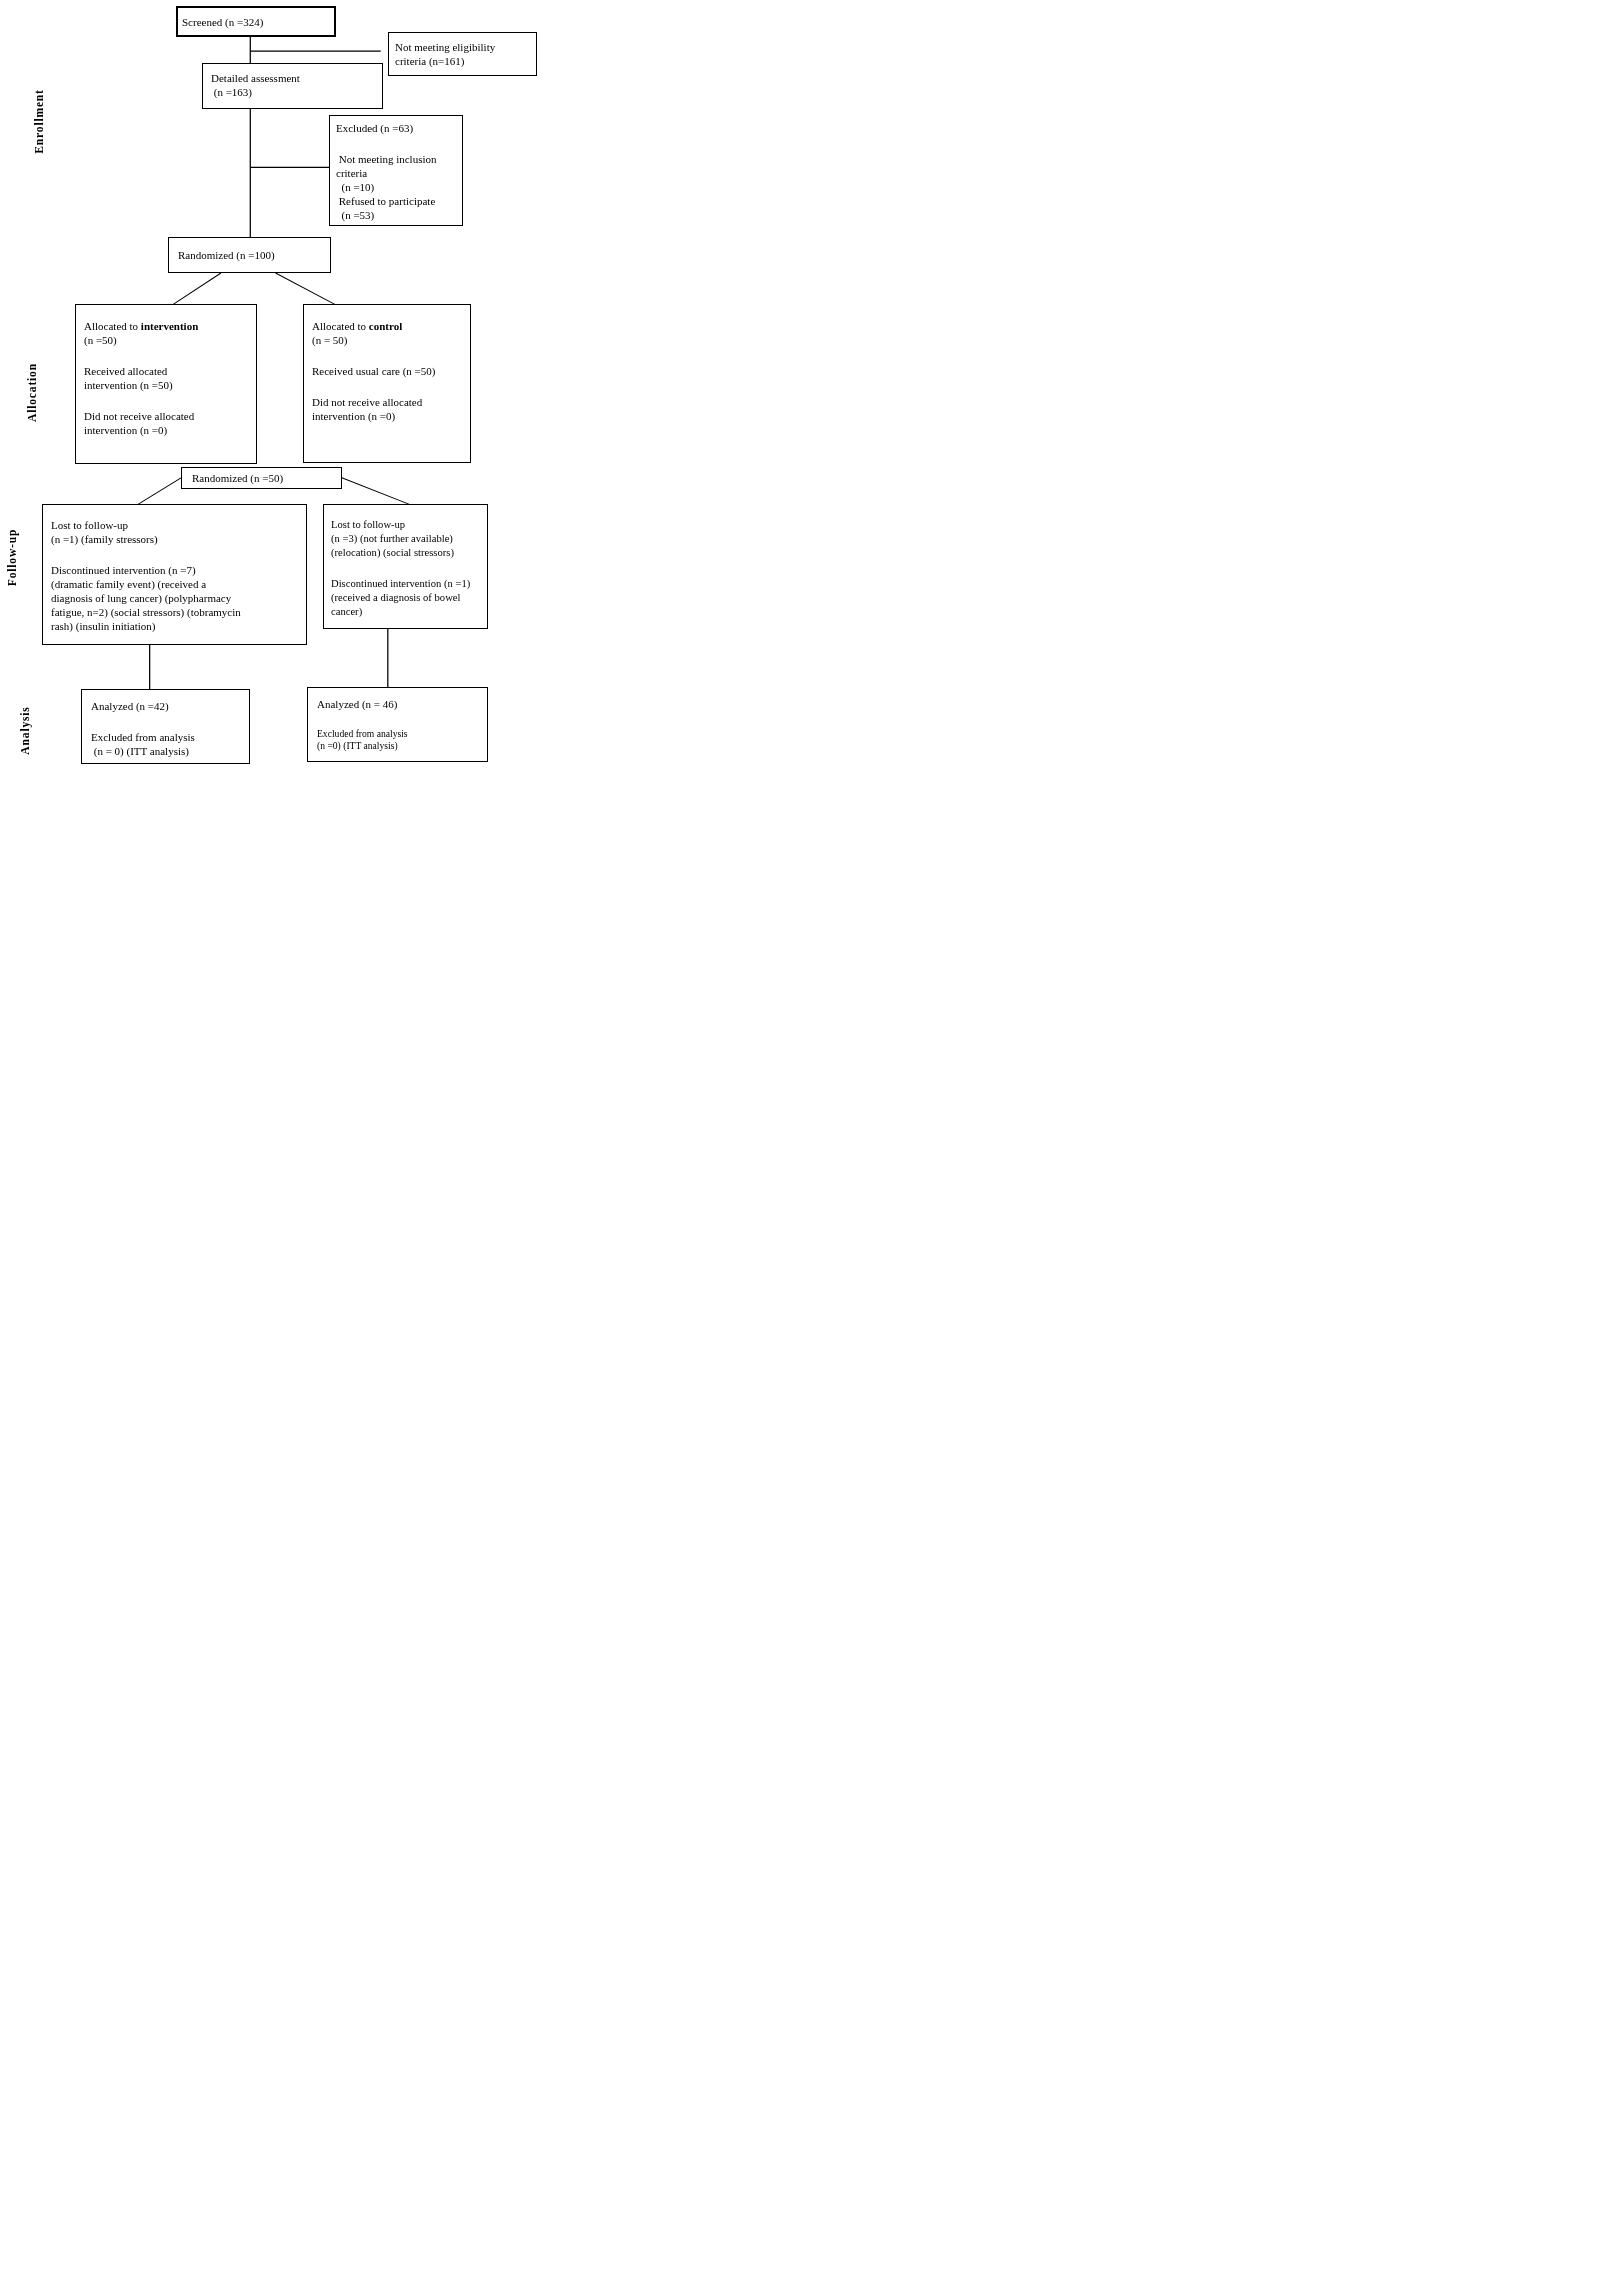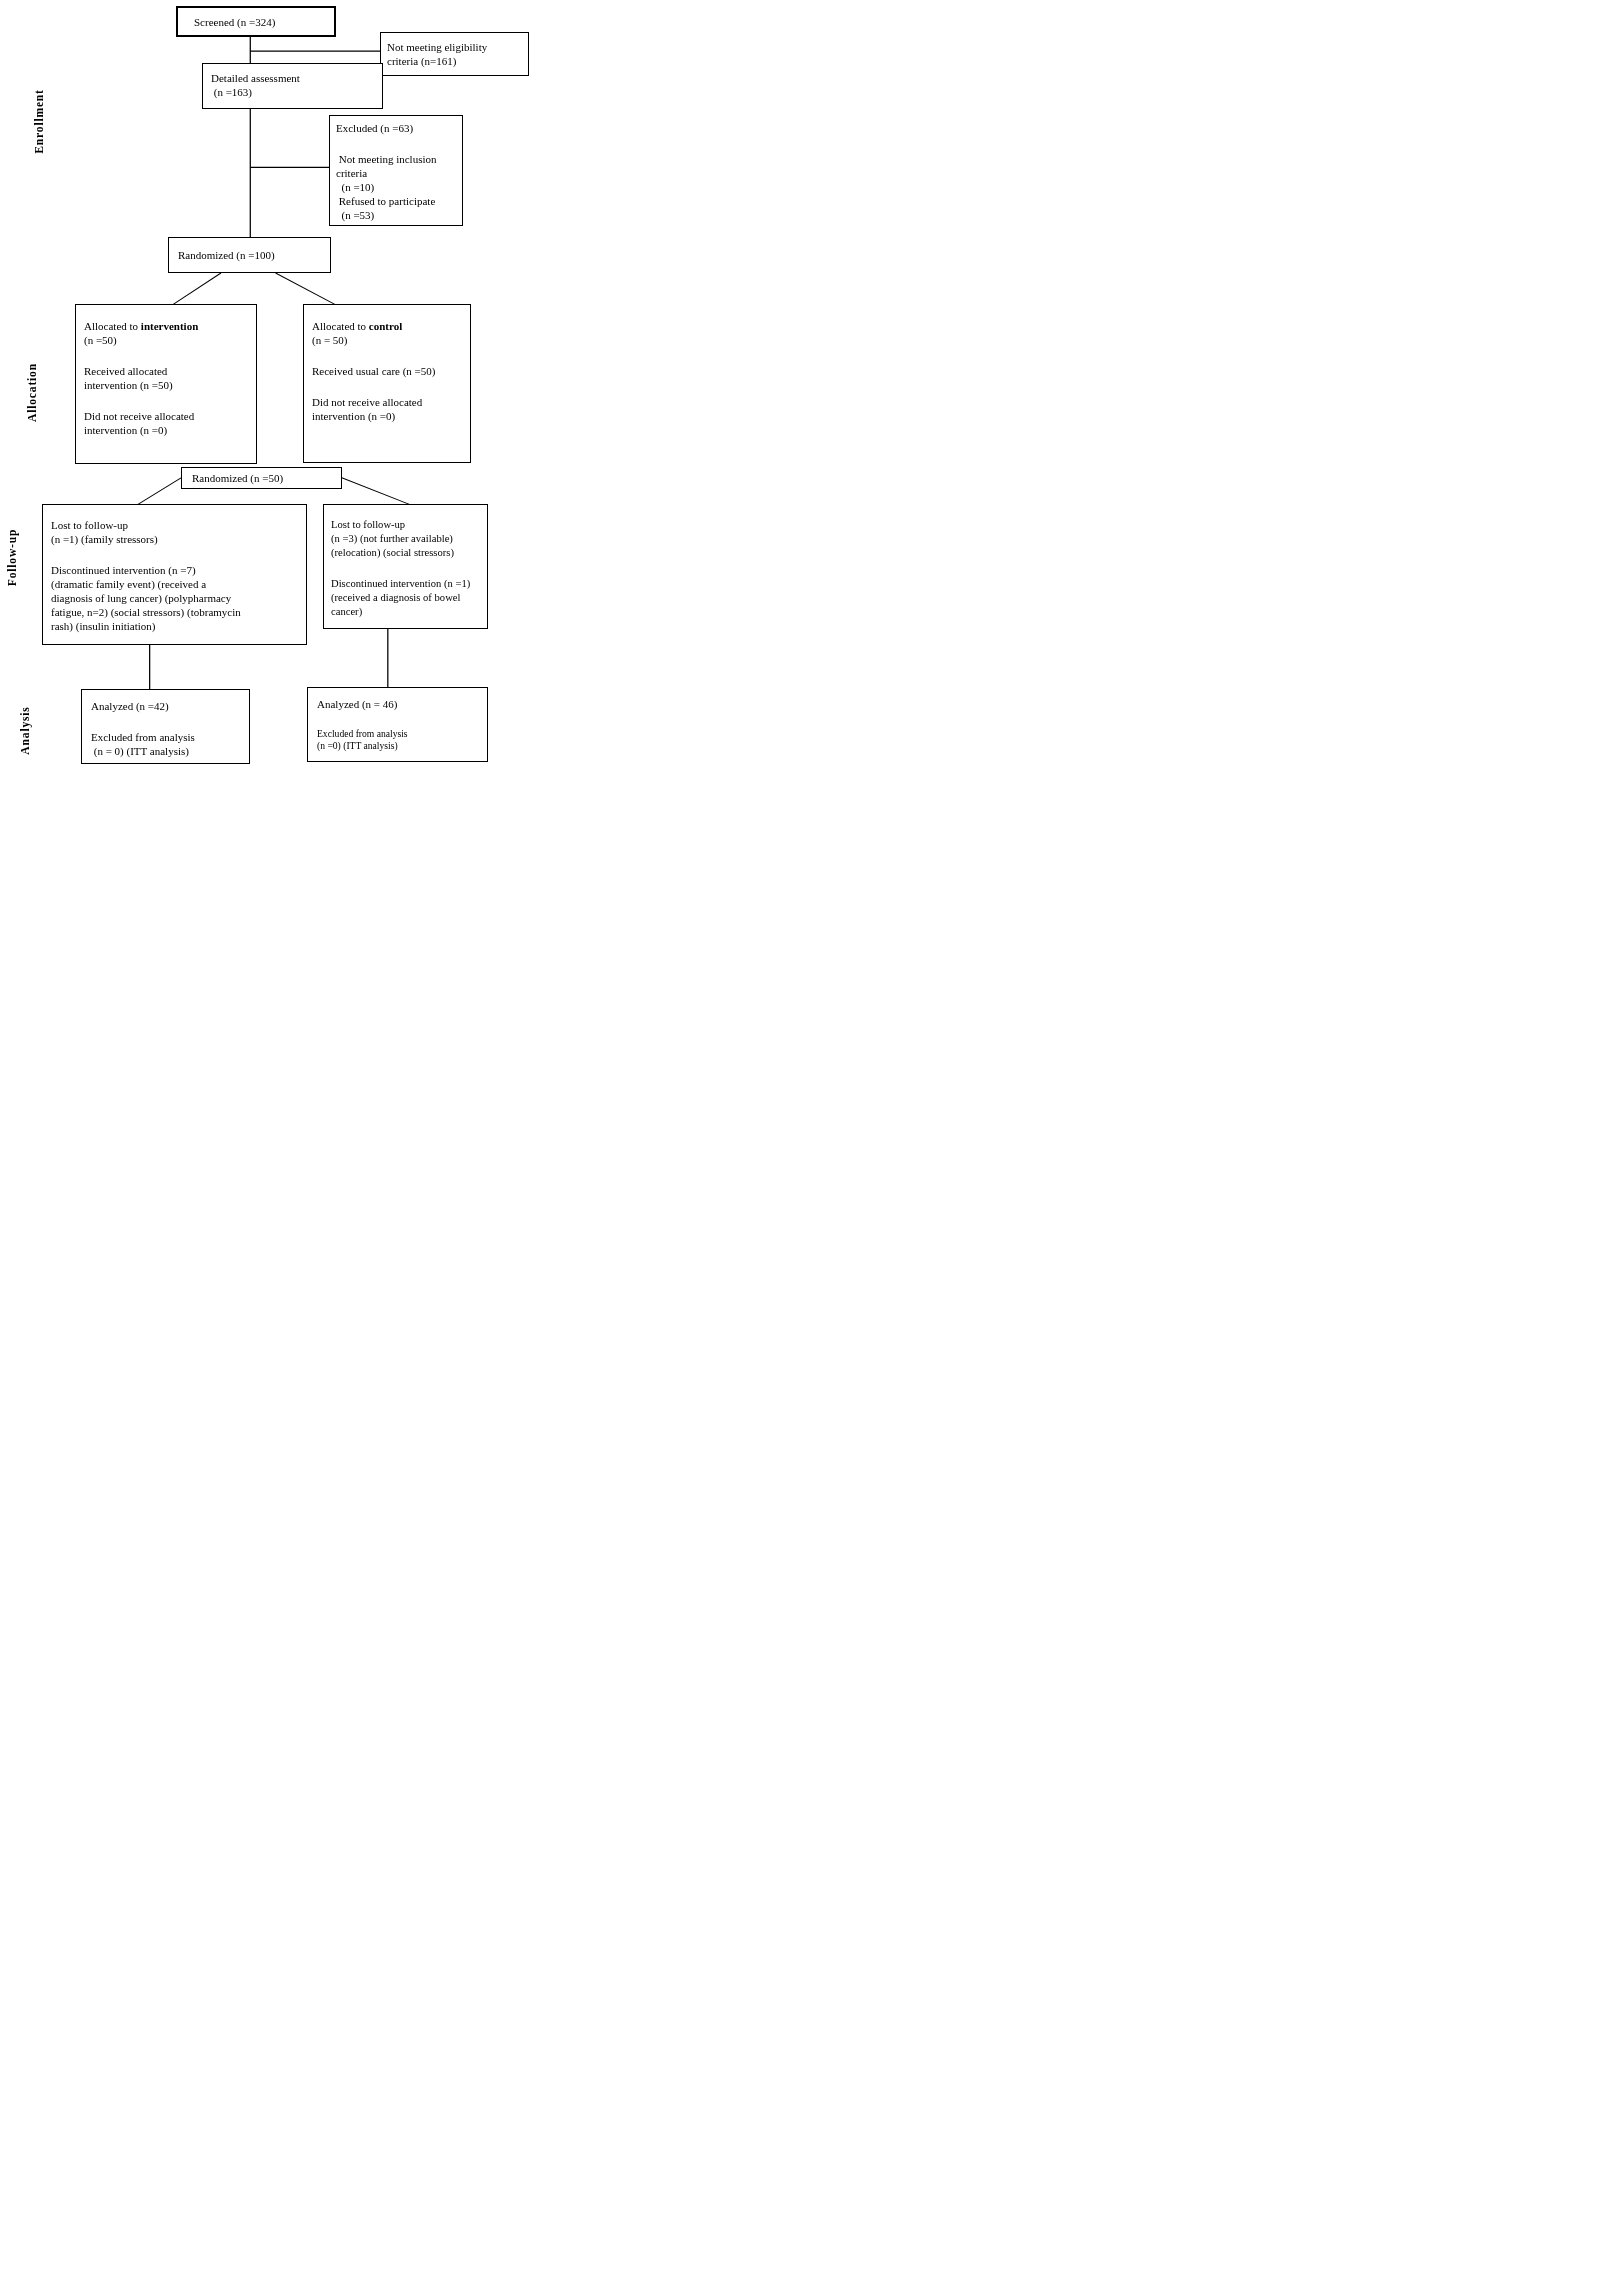--- a/index.html
+++ b/index.html
@@ -26,22 +26,22 @@
     line-height: 14px;
   }
   .box.b-thick { border-width: 2px; }
   .box.b-thin  { border-width: 1px; }
   .box.single { display: flex; align-items: center; }
   .box.single .lines { width: 100%; }
   .line { white-space: pre-wrap; min-height: 14px; }
   .line:empty { height: 17px; min-height: 17px; }
   .b { font-weight: bold; }
   
-  #box-screened   { padding-left: 16px; }
-  #box-notmeet    { padding: 7px 4px 0 6px; }
+  #box-screened   { padding-left: 4px; }
+  #box-notmeet    { padding: 7px 4px 0 6px; margin-left: 8px; }
   #box-detailed   { padding: 7px 2px 1px 8px; margin-left: 30px; }
   #box-excluded   { padding: 5px 2px 0 6px; }
   #box-rand100    { padding-left: 9px; }
   #box-allocL     { padding: 14px 4px 0 8px; }
   #box-allocR     { padding: 14px 4px 0 8px; }
   #box-rand50     { padding-left: 10px; }
   #box-fupL       { padding: 13px 3px 0 8px; }
   #box-fupR       { padding: 13px 2px 0 7px; font-size: 10.6px; }
   #box-anaL       { padding: 9px 3px 0 9px; }
   #box-anaR       { padding: 9px 17px 0 9px; }

